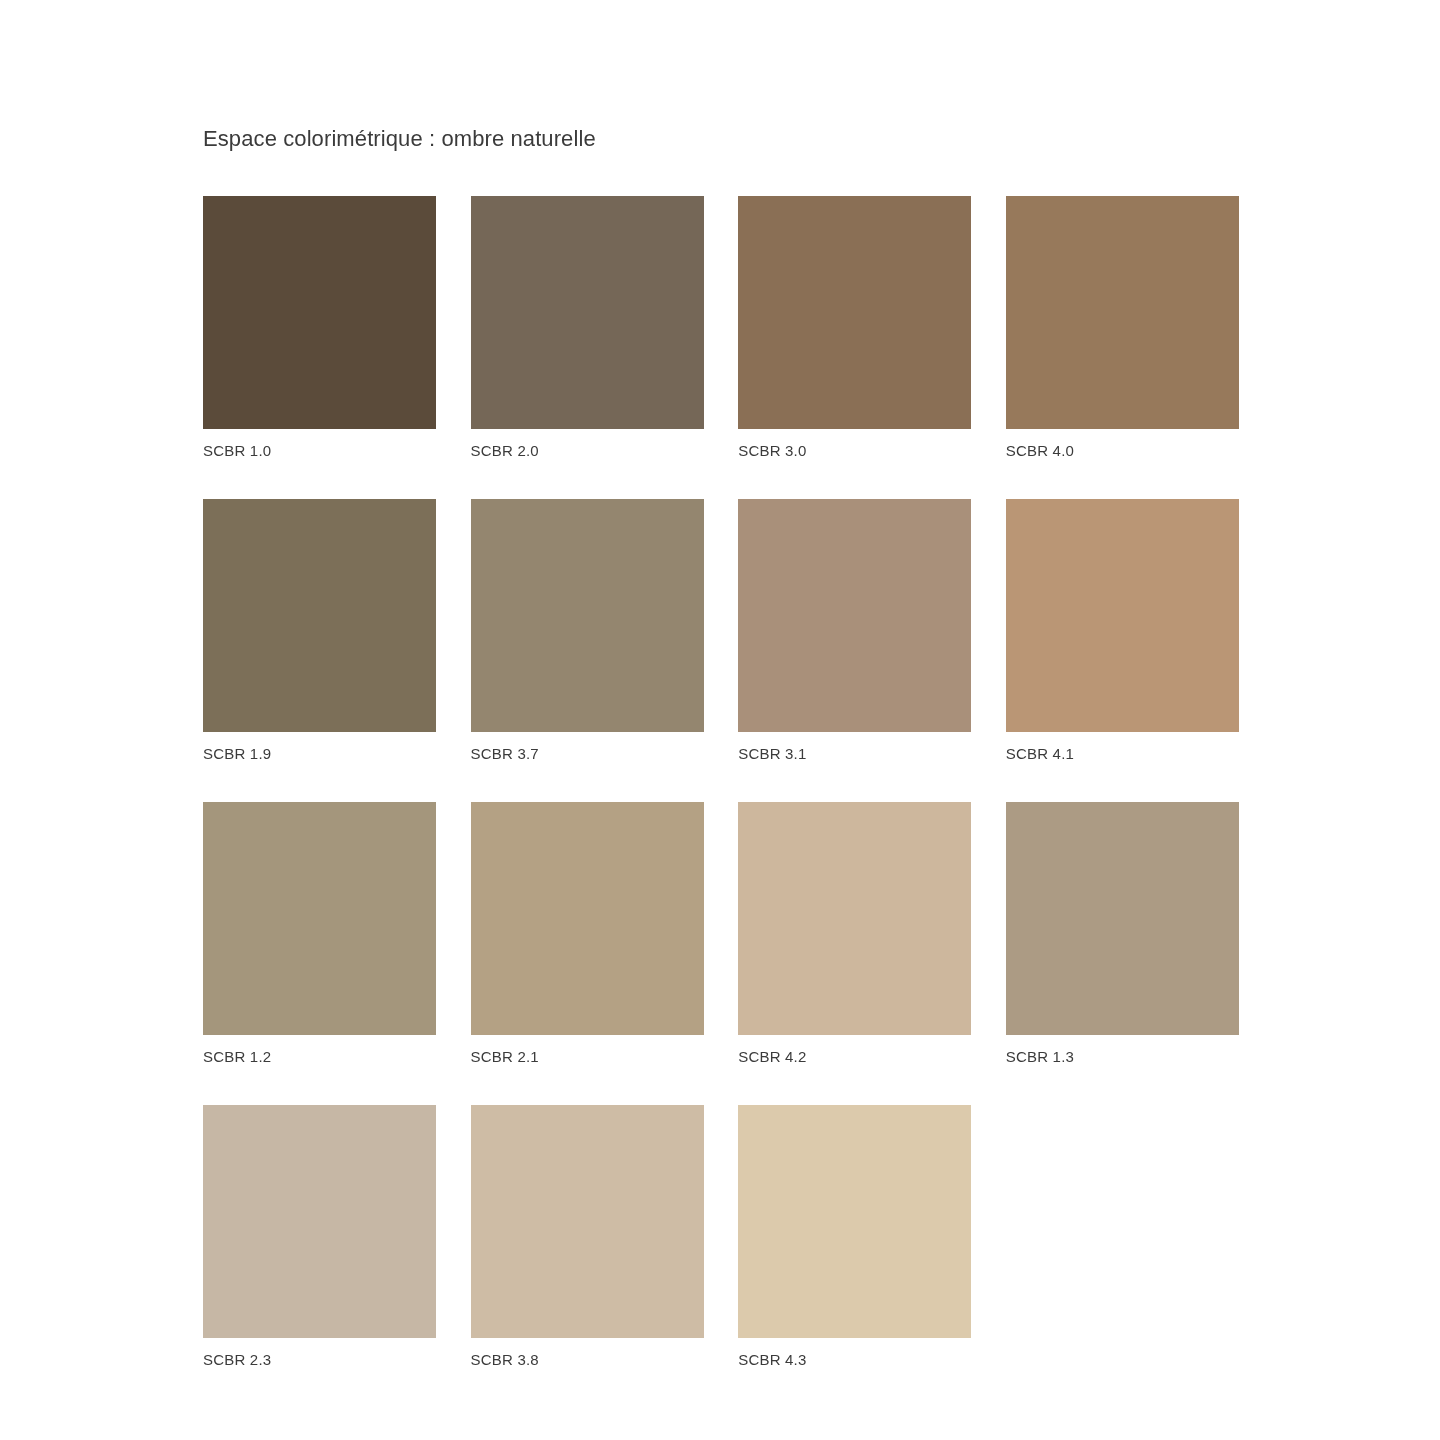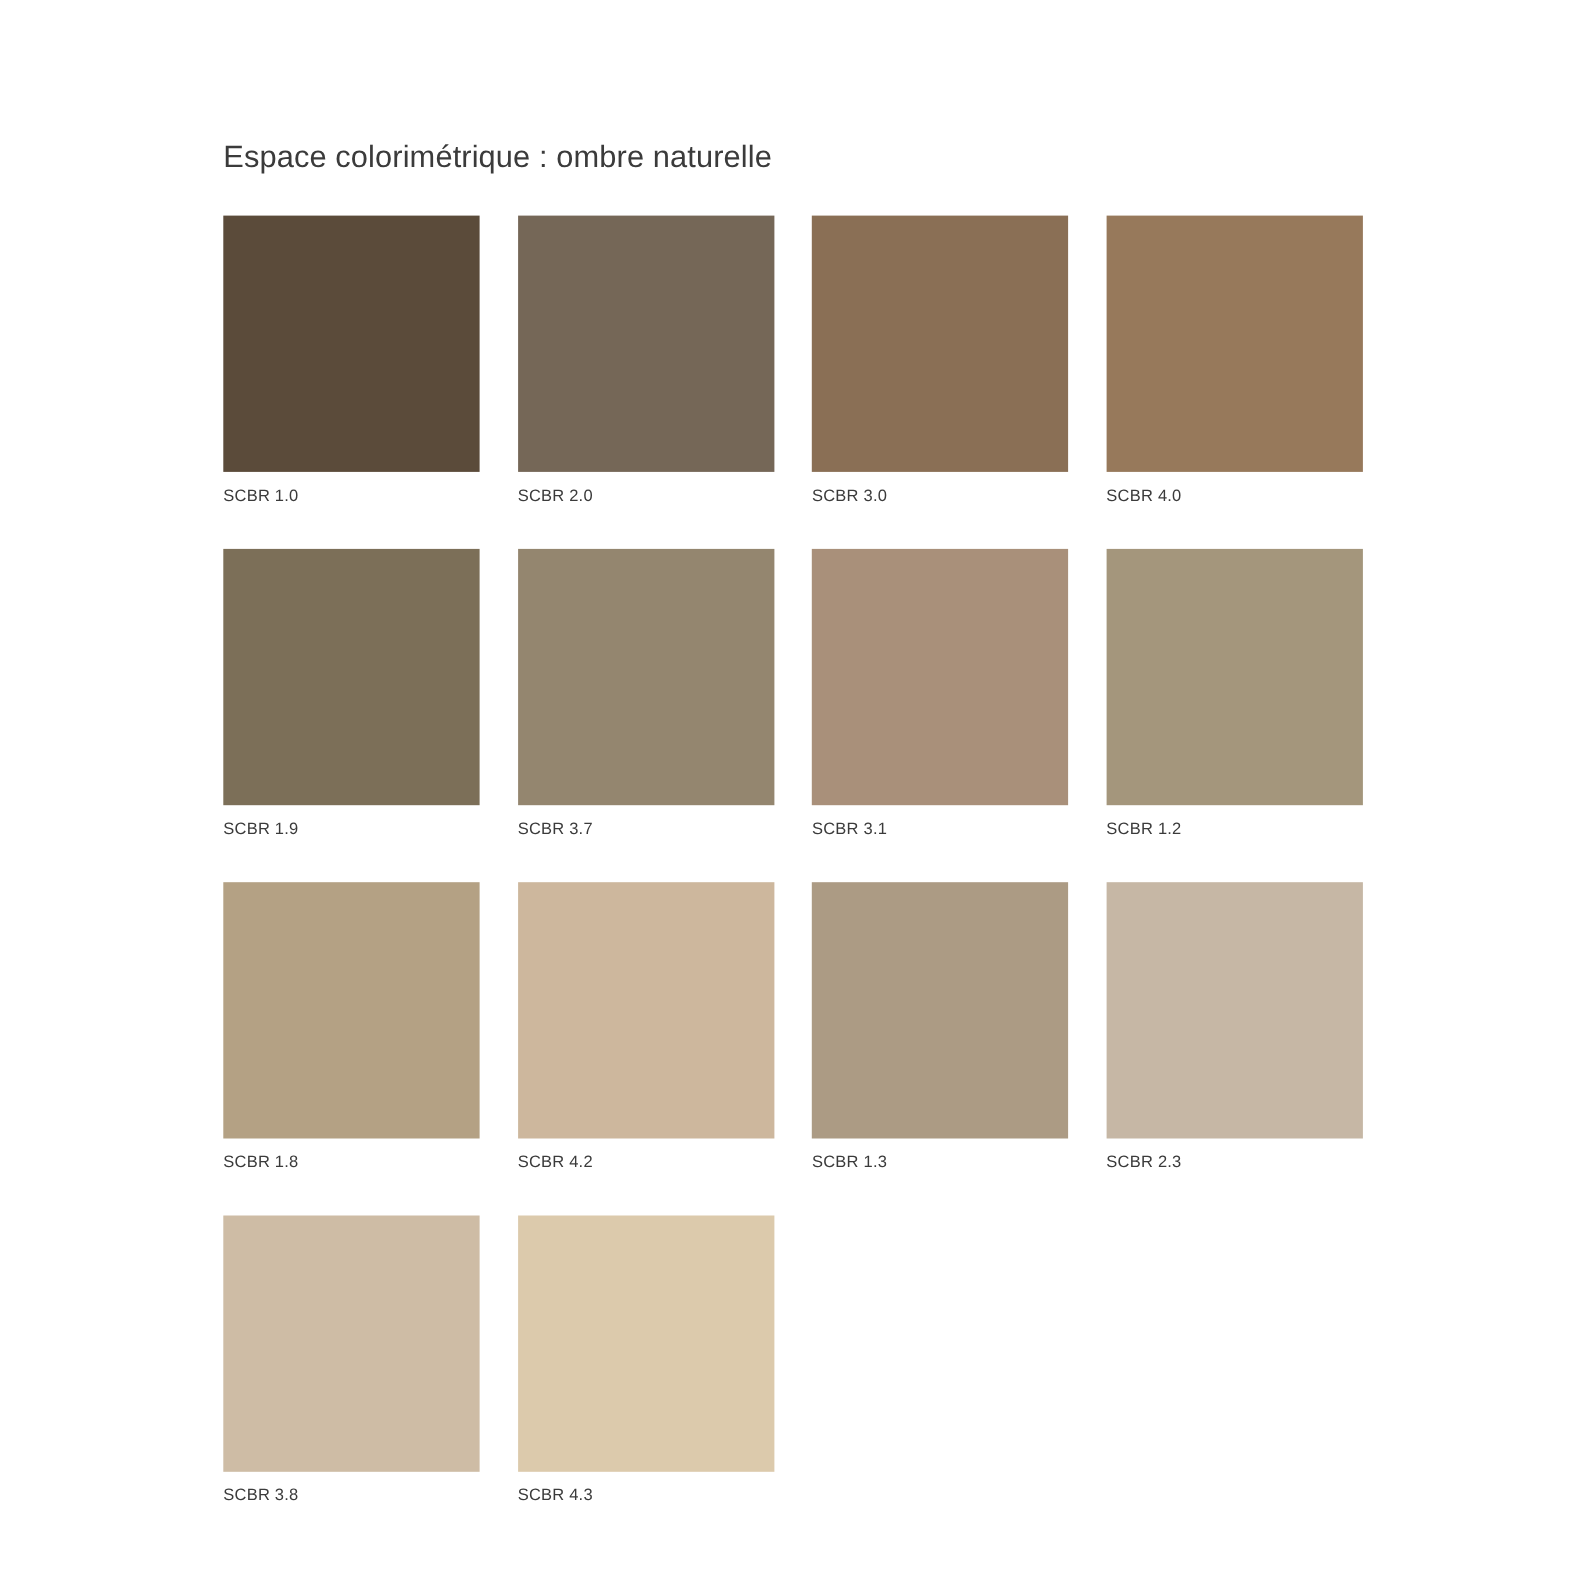--- a/index.html
+++ b/index.html
@@ -17,21 +17,21 @@
     position: relative;
     width: 1440px;
     height: 1440px;
     background: #ffffff;
     box-sizing: border-box;
   }
   #page-title {
     position: absolute;
     left: 203px;
     top: 126px;
-    font-size: 28px;
+    font-size: 22px;
     font-weight: 400;
     color: #3b3b3b;
     letter-spacing: 0.1px;
     line-height: 1.2;
     white-space: nowrap;
   }
   #swatch-grid {
     position: absolute;
     left: 203px;
     top: 196px;
@@ -88,26 +88,30 @@
       </div>
       <div class="swatch-cell">
         <div class="swatch-chip" style="background: rgb(148, 134, 111);"></div>
         <div class="swatch-label">SCBR 3.7</div>
       </div>
       <div class="swatch-cell">
         <div class="swatch-chip" style="background: rgb(169, 144, 122);"></div>
         <div class="swatch-label">SCBR 3.1</div>
       </div>
       <div class="swatch-cell">
+        <div class="swatch-chip" style="background: rgb(186, 150, 117);"></div>
+        <div class="swatch-label">SCBR 4.1</div>
+      </div>
+      <div class="swatch-cell">
         <div class="swatch-chip" style="background: rgb(164, 150, 124);"></div>
         <div class="swatch-label">SCBR 1.2</div>
       </div>
       <div class="swatch-cell">
         <div class="swatch-chip" style="background: rgb(180, 161, 132);"></div>
-        <div class="swatch-label">SCBR 1.8</div>
+        <div class="swatch-label">SCBR 2.1</div>
       </div>
       <div class="swatch-cell">
         <div class="swatch-chip" style="background: rgb(205, 183, 157);"></div>
         <div class="swatch-label">SCBR 4.2</div>
       </div>
       <div class="swatch-cell">
         <div class="swatch-chip" style="background: rgb(172, 155, 132);"></div>
         <div class="swatch-label">SCBR 1.3</div>
       </div>
       <div class="swatch-cell">

